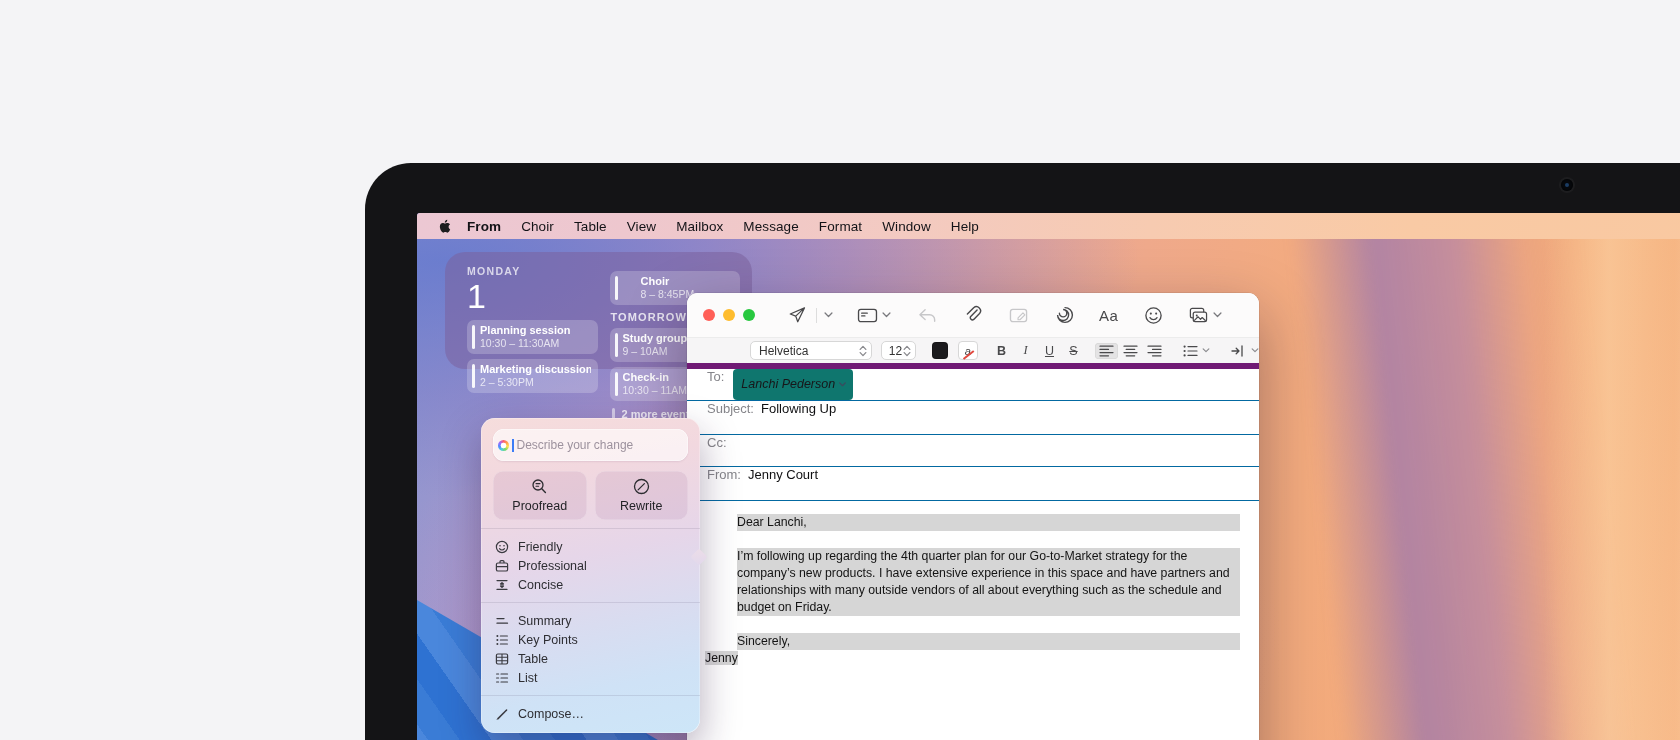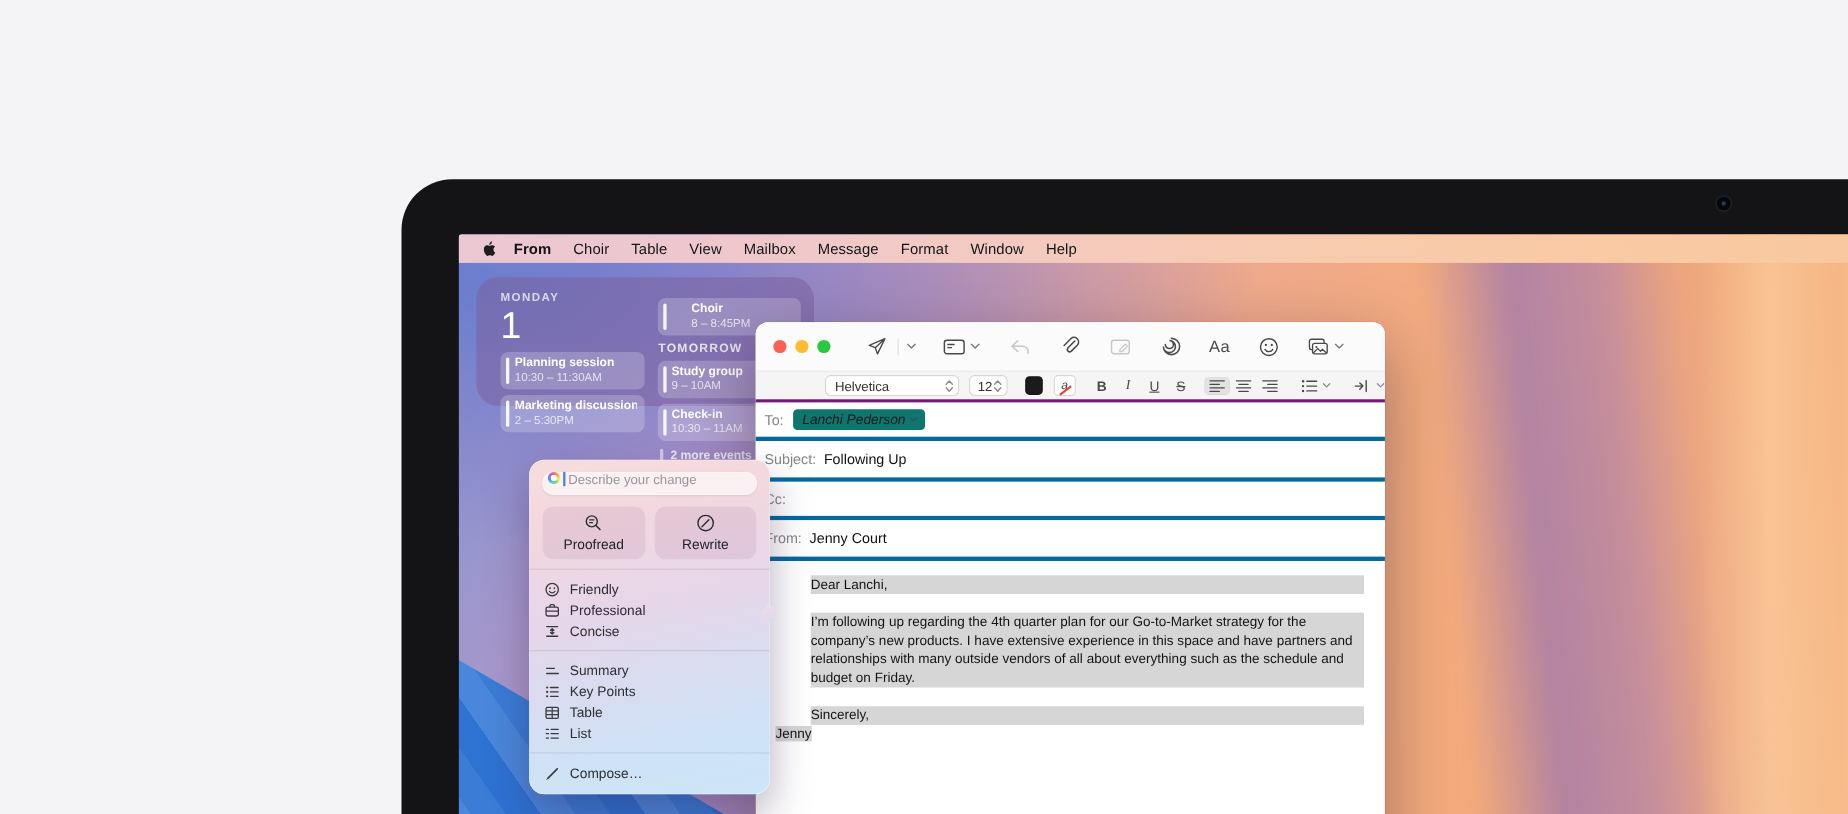--- a/index.html
+++ b/index.html
@@ -28,21 +28,21 @@
 
   
   .menubar{position:absolute;top:0;left:0;right:0;height:26px;display:flex;align-items:center;
     padding-left:19px;background:linear-gradient(90deg,#ecc8d3 0%,#eec7ce 16%,#f3cac2 36%,#f7cbb1 56%,#f9caa5 76%,#f9c8a0 100%);
     font-size:13.5px;color:#131317;z-index:5;}
   .apple{margin:0 6px 0 2px;display:flex;align-items:center;}
   .mb-item{padding:0 10px;font-weight:400;letter-spacing:0.1px;}
   .mb-bold{font-weight:700;}
 
   
-  .calendar{position:absolute;left:16px;top:39px;width:307px;height:117px;border-radius:20px;
+  .calendar{position:absolute;left:28px;top:39px;width:307px;height:117px;border-radius:20px;
     background:rgba(122,96,156,0.52);display:flex;gap:12px;padding:9px 12px 9px 22px;box-sizing:border-box;color:#fff;z-index:2;}
   .cal-col{flex:1;min-width:0;}
   .cal-day{font-size:10.5px;font-weight:700;letter-spacing:1.3px;color:rgba(255,255,255,0.72);margin-top:4px;}
   .cal-num{font-size:34px;font-weight:300;line-height:38px;margin-bottom:5px;}
   .cal-card{position:relative;background:rgba(255,255,255,0.21);border-radius:7px;padding:4px 7px 5px 13px;margin-bottom:5px;}
   .cal-card::before{content:"";position:absolute;left:5px;top:5px;bottom:5px;width:3px;border-radius:2px;background:rgba(255,255,255,0.92);}
   .cal-title{font-size:11px;font-weight:700;line-height:13px;white-space:nowrap;overflow:hidden;}
   .cal-time{font-size:10.5px;font-weight:500;color:rgba(255,255,255,0.75);line-height:12px;white-space:nowrap;}
   .cal-tomorrow{font-size:11px;font-weight:700;letter-spacing:1.1px;color:rgba(255,255,255,0.8);margin:6px 0 5px 1px;}
   .cal-more{display:flex;align-items:center;gap:7px;margin:7px 0 0 2px;font-size:11px;font-weight:700;color:rgba(255,255,255,0.82);}
@@ -54,63 +54,63 @@
     border-radius:11px 11px 0 0;box-shadow:0 22px 60px rgba(25,12,35,0.38),0 0 0 0.5px rgba(0,0,0,0.12);z-index:3;}
   .cw-toolbar{height:44px;display:flex;align-items:center;padding:0 16px;background:#fcfbfb;border-radius:11px 11px 0 0;}
   .tl{width:12px;height:12px;border-radius:50%;margin-right:8px;flex:none;}
   .cw-icons{display:flex;align-items:center;margin-left:24px;}
   .tbi{display:flex;align-items:center;justify-content:center;flex:none;}
   .vdiv{width:1px;height:15px;background:#ddd;margin:0 7px 0 9px;}
   .gap24{margin-left:24px;}.gap26{margin-left:26px;}.gap27{margin-left:27px;}
   .chev{margin-left:4px;display:flex;}
   .aa{font-size:15px;font-weight:500;color:#48484a;letter-spacing:0.5px;}
 
-  .cw-format{height:25px;background:#f6f5f6;border-top:1px solid #ececec;border-bottom:3px solid #701a75;
+  .cw-format{height:25px;background:#f6f5f6;border-top:1px solid #ececec;border-bottom:6px solid #701a75;
     display:flex;align-items:center;padding-left:63px;gap:9px;font-size:12px;color:#333;}
   .select{height:19px;background:#fff;border:1px solid #d7d7d7;border-radius:5px;display:flex;align-items:center;
     justify-content:space-between;padding:0 4px 0 8px;box-sizing:border-box;}
   .sel-font{width:131px;}
   .sel-size{width:37px;padding-left:7px;}
   .well-color{width:17px;height:17px;border-radius:4px;background:#1b1b1d;box-shadow:inset 0 0 0 1px rgba(0,0,0,0.2);margin-left:7px;}
   .well-bg{width:20px;height:17px;border:1px solid #d7d7d7;border-radius:4px;background:#fff;position:relative;
     display:flex;align-items:center;justify-content:center;font-size:11px;color:#444;font-style:italic;margin-left:1px;}
   .well-bg::after{content:"";position:absolute;left:3px;top:12px;width:13px;height:1.6px;background:#e0483e;transform:rotate(-38deg);}
   .fmt-btn{width:15px;text-align:center;font-size:12.5px;color:#49494b;flex:none;}
   .fb-b{font-weight:700;margin-left:7px;}
   .fb-i{font-style:italic;font-family:"Liberation Serif",serif;}
   .fb-u{text-decoration:underline;}
   .fb-s{text-decoration:line-through;}
   .align-group{display:flex;gap:1px;margin-left:5px;}
   .align-btn{padding:2px 4px;border-radius:4px;display:flex;}
   .align-sel{background:#e4e3e4;box-shadow:inset 0 0 0 0.5px #d2d2d2;}
   .iconbtn{display:flex;align-items:center;}
 
-  .cw-row{display:flex;align-items:center;padding-left:8px;border-bottom:4px solid #0369a1;font-size:13px;background:#fff;}
+  .cw-row{display:flex;padding-left:20px;border-bottom:1px solid #0369a1;font-size:13px;background:#fff;}
   .r31{height:31px;}.r33{height:33px;}
   .row-label{color:#85858a;margin-right:7px;}
   .row-value{color:#101012;}
   .token{display:inline-flex;align-items:center;gap:4px;background:#0f766e;border-radius:4px;
     padding:2px 7px 3px 8px;color:#17171a;font-size:12.5px;margin-left:2px;font-style:italic;}
 
   .cw-body{padding:13px 19px 0 18px;font-size:12.3px;line-height:17px;color:#141414;}
   .bodyw{width:535px;}
   .selblock{background:#d6d6d6;margin-left:32px;}
   .gapline{height:17px;}
   .sig-hl{background:#d6d6d6;}
 
   
   .wtools{position:absolute;left:64px;top:205px;width:219px;z-index:4;border-radius:14px;
     background:linear-gradient(168deg,#f6dddc 0%,#f2d8df 20%,#e6d6e9 44%,#d9dcf0 64%,#cfe2f6 82%,#cde6f8 100%);
     box-shadow:0 16px 38px rgba(45,22,65,0.35),inset 0 0 0 0.5px rgba(255,255,255,0.55);
     padding:11px 12px 10px;box-sizing:border-box;color:#2c2c30;}
   .wt-arrow{position:absolute;right:-5px;top:133px;width:12px;height:12px;border-radius:2px;
     background:linear-gradient(135deg,#ecdde8,#e2d8ec);transform:rotate(45deg);}
-  .wt-input{height:21px;border-radius:11px;background:rgba(255,255,255,0.62);
+  .wt-input{height:32px;border-radius:11px;background:rgba(255,255,255,0.62);
     box-shadow:inset 0 0 0 0.5px rgba(255,255,255,0.85),0 1px 2px rgba(80,40,90,0.10);
-    display:flex;align-items:flex-start;padding:0 8px 0 5px;gap:3px;}
+    display:flex;align-items:center;padding:0 8px 0 5px;gap:3px;}
   .rainbow{width:11px;height:11px;border-radius:50%;flex:none;
     background:radial-gradient(circle,#fff 0 2.6px,transparent 3.2px),
     conic-gradient(#ff5f6d,#ffa14f,#ffe34f,#7ad96a,#4fd0e0,#4f8bff,#a06bff,#ff5f6d);}
   .caret{width:1.5px;height:13px;background:#3d7df6;flex:none;}
   .wt-field{border:none;background:transparent;outline:none;font-size:12px;color:#333;width:150px;
     font-family:"Liberation Sans",sans-serif;padding:0;}
   .wt-field::placeholder{color:#9d929e;}
   .wt-buttons{display:flex;gap:8px;margin-top:10px;}
   .wt-btn{flex:1;height:49px;border-radius:10px;background:rgba(170,120,160,0.16);
     box-shadow:inset 0 0 0 0.5px rgba(255,255,255,0.35);

